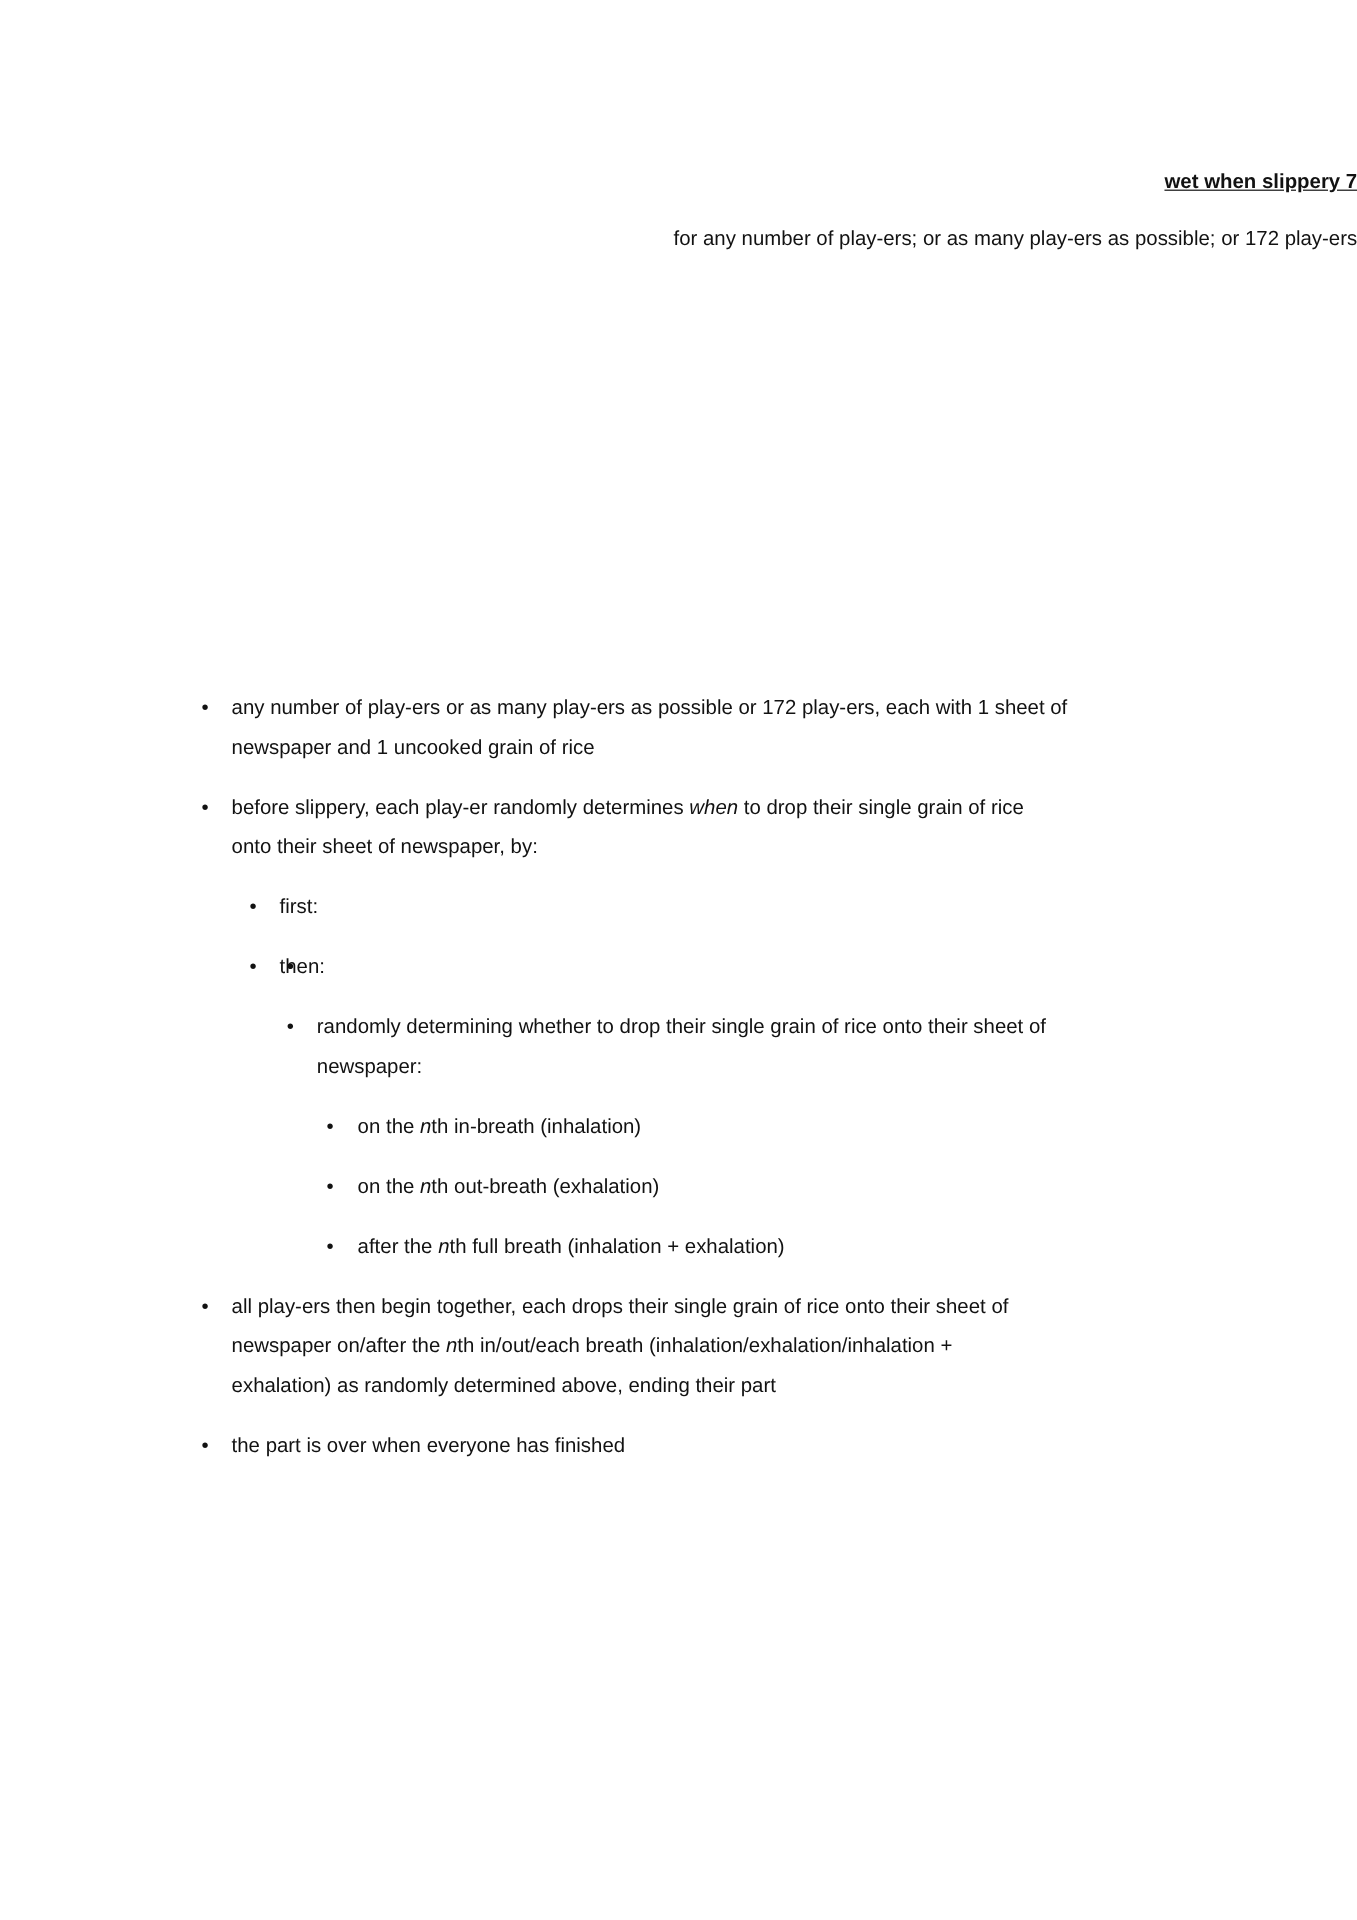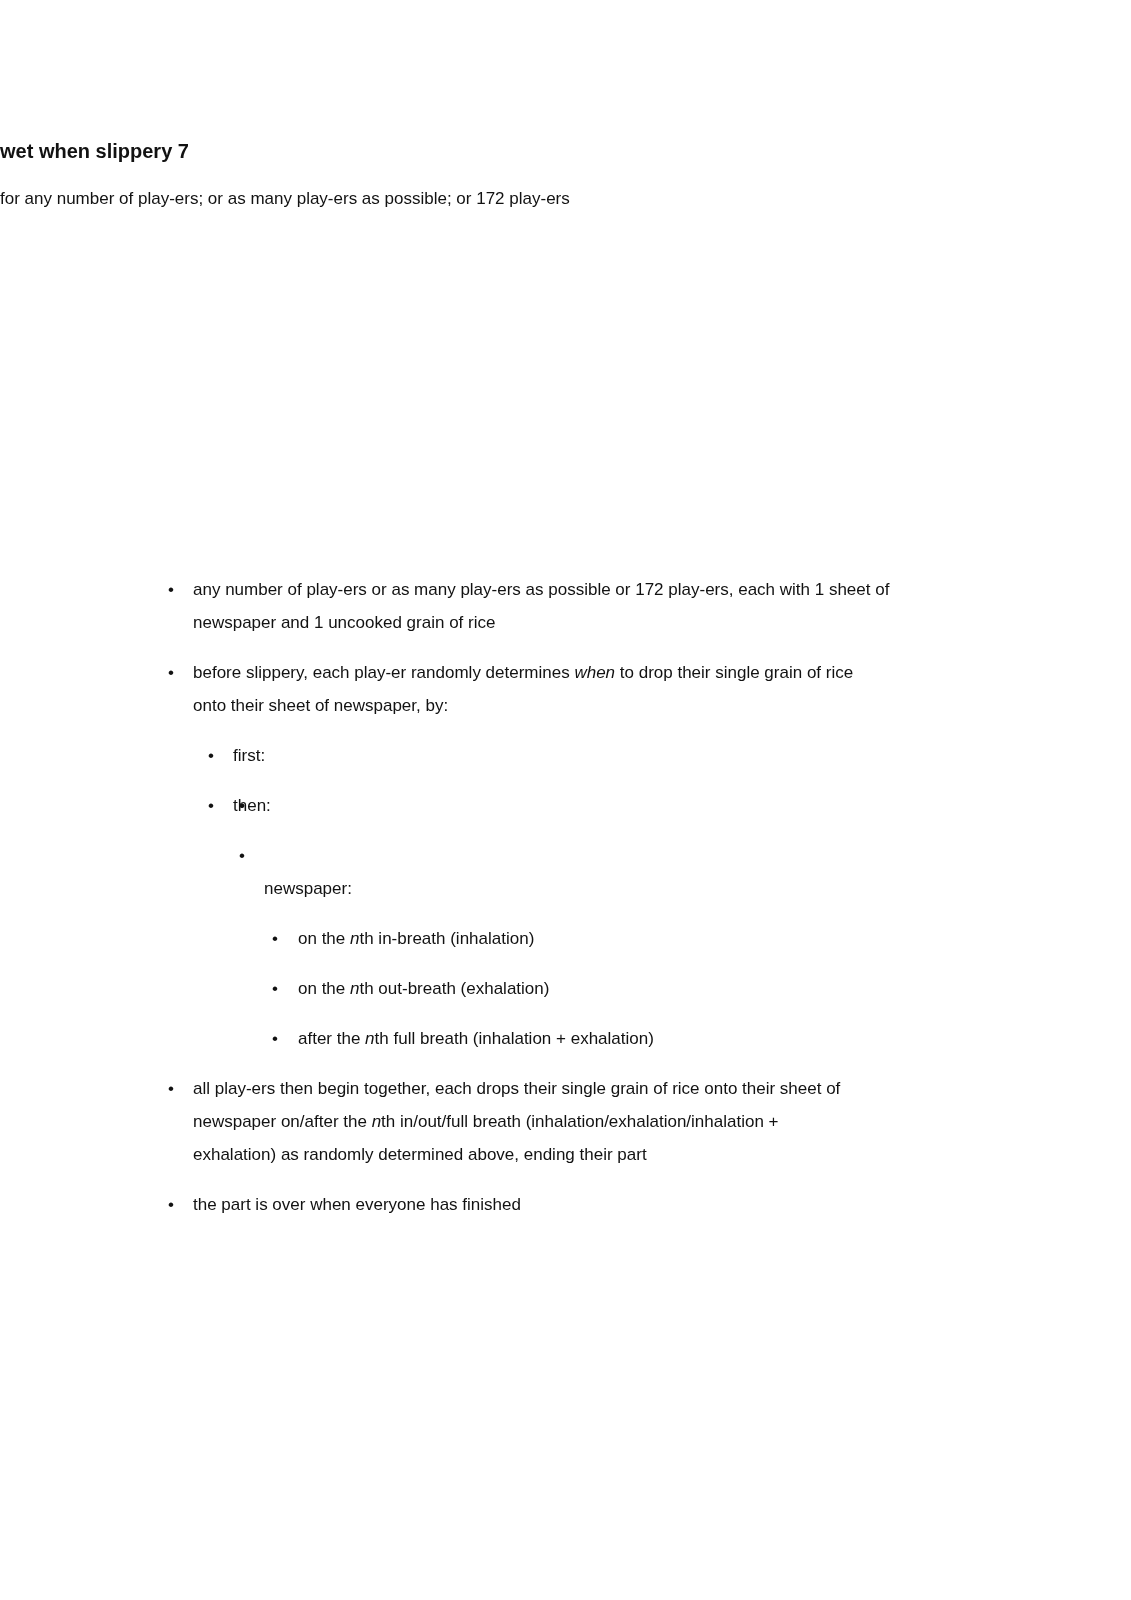--- a/index.html
+++ b/index.html
@@ -19,31 +19,32 @@
   .page {
     position: absolute;
     inset: 0;
     background: #ffffff;
   }
   .doc-title {
     position: absolute;
     top: 135px;
     left: 0;
     right: 0;
-    text-align: left;
+    text-align: right;
     font-weight: bold;
-    font-size: 20px;
+    font-size: 17px;
     line-height: 33px;
+    text-decoration: underline;
   }
   .doc-subtitle {
     position: absolute;
     top: 182px;
     left: 0;
     right: 0;
-    text-align: left;
+    text-align: right;
     font-size: 17px;
     line-height: 33px;
   }
   .list {
     position: absolute;
     top: 573px;
     left: 0;
     right: 30px;
   }
   .li {
@@ -73,20 +74,20 @@
 <div class="page">
   <div class="doc-title">wet when slippery 7</div>
   <div class="doc-subtitle">for any number of play-ers; or as many play-ers as possible; or 172 play-ers</div>
   <div class="list">
       <div class="li lvl1"><span class="bullet">•</span><span><span>any number of play-ers or as many play-ers as possible or 172 play-ers, each with 1 sheet of</span><br><span>newspaper and 1 uncooked grain of rice</span></span></div>
       <div class="li lvl1"><span class="bullet">•</span><span><span>before slippery, each play-er randomly determines </span><em>when</em><span> to drop their single grain of rice</span><br><span>onto their sheet of newspaper, by:</span></span></div>
       <div class="li lvl2"><span class="bullet">•</span><span><span>first:</span></span></div>
       <div class="li lvl3"><span class="bullet">•</span></div>
       <div class="li lvl3"><span class="bullet">•</span></div>
       <div class="li lvl2"><span class="bullet">•</span><span><span>then:</span></span></div>
-      <div class="li lvl3"><span class="bullet">•</span><span><br><span>newspaper:</span></span></div>
+      <div class="li lvl3"><span class="bullet">•</span><span><span>randomly determining whether to drop their single grain of rice onto their sheet of</span><br><span>newspaper:</span></span></div>
       <div class="li lvl4"><span class="bullet">•</span><span><span>on the </span><em>n</em><span>th in-breath (inhalation)</span></span></div>
       <div class="li lvl4"><span class="bullet">•</span><span><span>on the </span><em>n</em><span>th out-breath (exhalation)</span></span></div>
       <div class="li lvl4"><span class="bullet">•</span><span><span>after the </span><em>n</em><span>th full breath (inhalation + exhalation)</span></span></div>
-      <div class="li lvl1"><span class="bullet">•</span><span><span>all play-ers then begin together, each drops their single grain of rice onto their sheet of</span><br><span>newspaper on/after the </span><em>n</em><span>th in/out/full breath (inhalation/exhalation/inhalation +</span><br><span>exhalation) as randomly determined above, ending their part</span></span></div>
+      <div class="li lvl1"><span class="bullet">•</span><span><span>all play-ers then begin together, each drops their single grain of rice onto their sheet of</span><br><span>newspaper on/after the </span><em>n</em><span>th in/out/each breath (inhalation/exhalation/inhalation +</span><br><span>exhalation) as randomly determined above, ending their part</span></span></div>
       <div class="li lvl1"><span class="bullet">•</span><span><span>the part is over when everyone has finished</span></span></div>
     </div>
 </div>
 
 </body></html>

